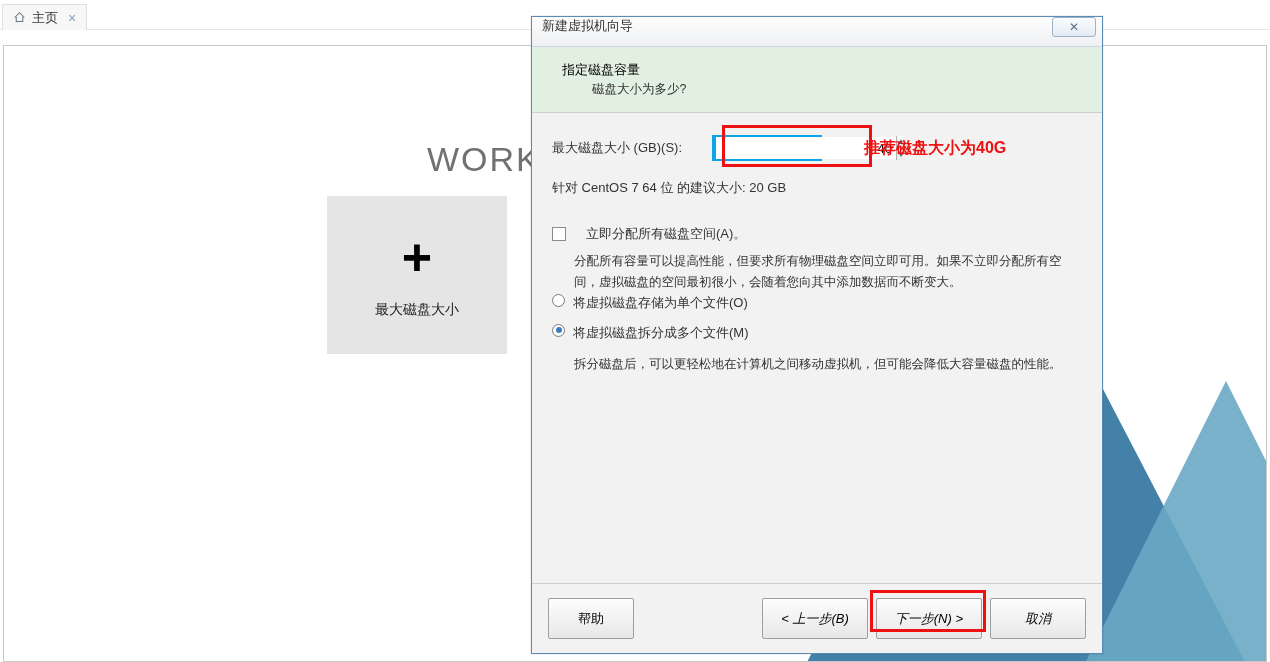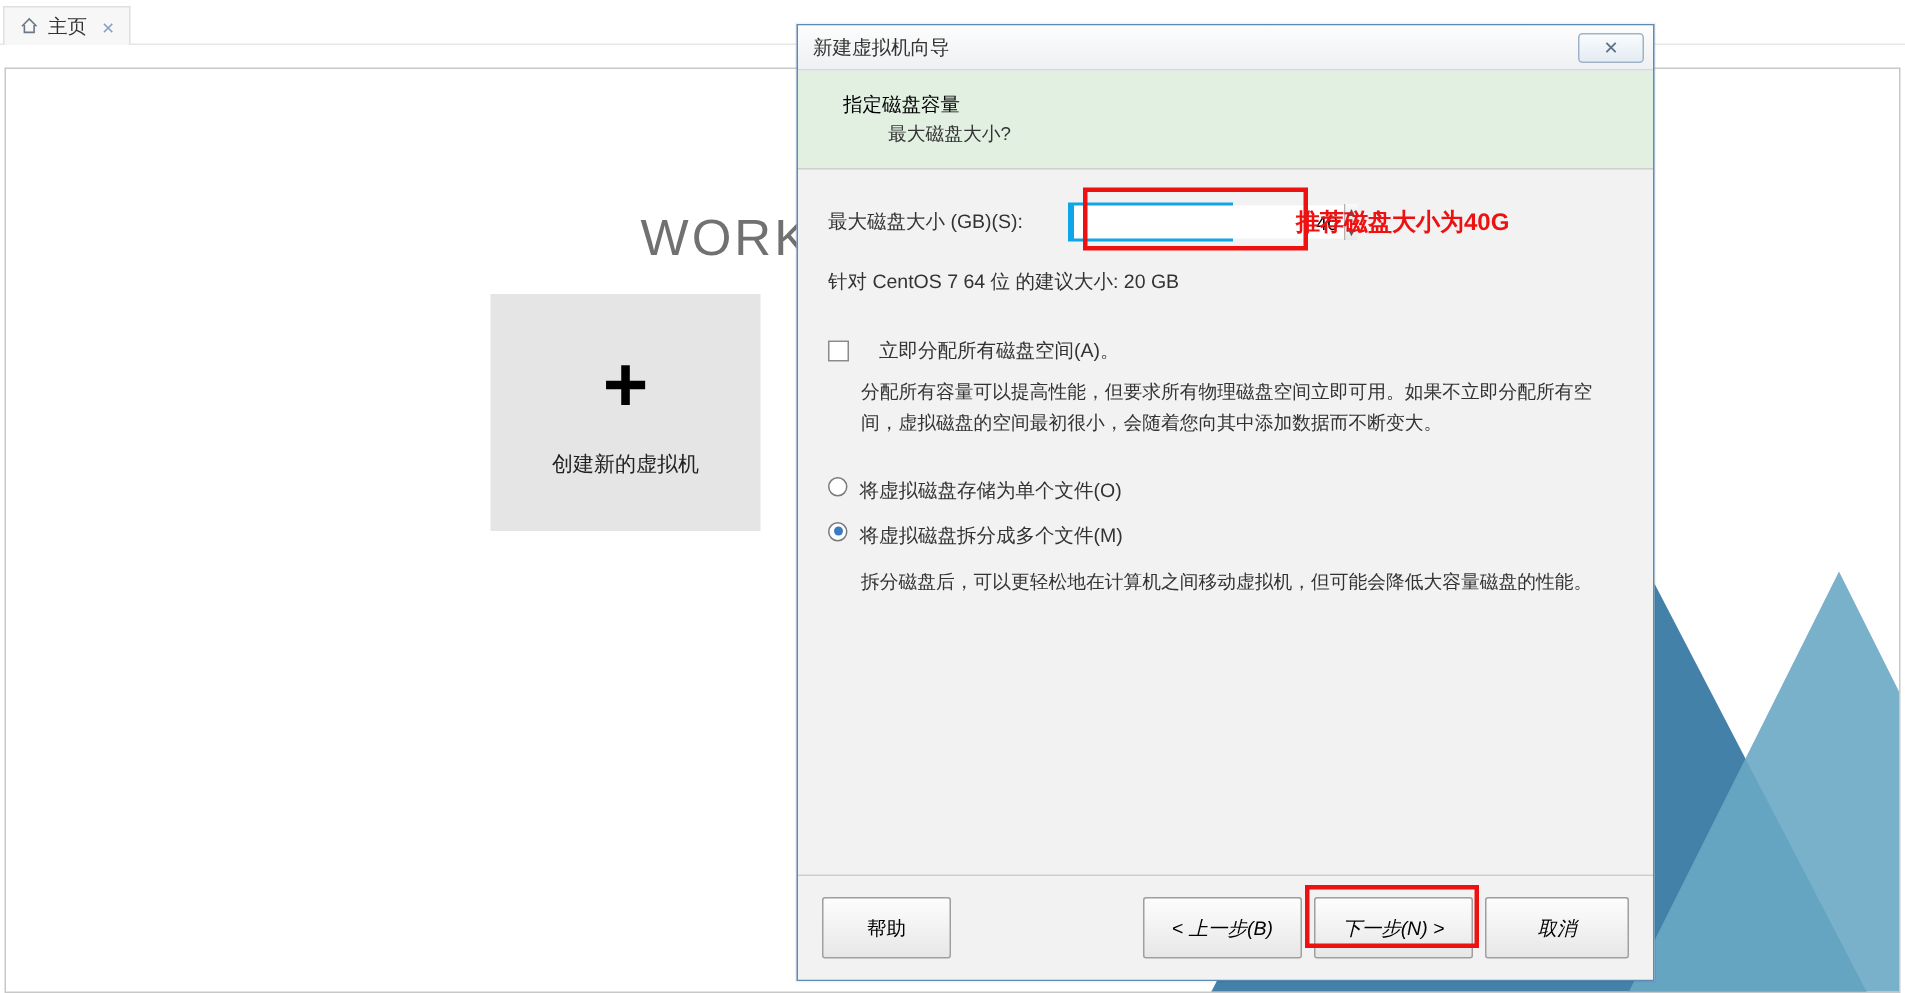--- a/index.html
+++ b/index.html
@@ -107,21 +107,21 @@
   border: 1px solid #5a8ab5;
   box-shadow: 0 0 0 1px rgba(0,0,0,.05);
   display: flex;
   flex-direction: column;
 }
 .titlebar {
   height: 30px;
   background: linear-gradient(#fdfdfd,#eef0f3);
   border-bottom: 1px solid #cfd7df;
   display: flex;
-  align-items: center;
+  align-items: flex-start;
   padding: 0 6px 0 10px;
   font-size: 13px;
   color: #333;
 }
 .titlebar .title { flex: 1; }
 .close-btn {
   width: 44px; height: 20px;
   border: 1px solid #9fb3c8;
   border-radius: 3px;
   background: linear-gradient(#fafcfe,#e3ebf3);
@@ -164,21 +164,21 @@
   height:12px; display:flex; align-items:center; justify-content:center;
   font-size:8px; background:linear-gradient(#fafafa,#e8e8e8);
   color:#556; border-bottom:1px solid #c4c4c4;
 }
 .spin-btns div:last-child{border-bottom:none;}
 .red-box1 { position:absolute; left:170px; top:-10px; width:150px; height:42px; border:3px solid #e11; pointer-events:none;}
 .annotation { color:#e11; font-weight:bold; font-size:16px; margin-left: 32px;}
 .suggest-line { margin-bottom: 28px; font-size: 13px; }
 .chk-row { display:flex; align-items:flex-start; gap:20px; margin-bottom:8px;}
 .chk-box { width:14px; height:14px; background:#fff; border:1px solid #8a8a8a; margin-top:2px; flex-shrink:0;}
-.alloc-desc { margin-left: 22px; font-size: 12.5px; line-height: 1.7; color:#333; margin-bottom: 24px; }
+.alloc-desc { margin-left: 22px; font-size: 12.5px; line-height: 1.7; color:#333; }
 .radio-row { display:flex; gap:8px; margin-bottom: 12px; }
 .radio-outer { width:13px; height:13px; border:1px solid #7a7a7a; border-radius:50%; display:flex; align-items:center; justify-content:center; background:#fff; flex-shrink:0;}
 .radio-inner { width:6px; height:6px; border-radius:50%; background:#3b7bbf; }
 .split-desc { margin-left: 22px; font-size: 12.5px; line-height:1.7; }
 .button-bar {
   border-top: 1px solid #cfcfcf;
   padding: 14px 16px;
   display:flex;
   align-items: center;
   background:#f2f2f2;
@@ -213,34 +213,34 @@
 </div>
 
 <div class="main-area">
   <div class="bg-shapes">
     <div class="tri1"></div>
     <div class="tri2"></div>
   </div>
   <div class="workstation-label">WORK</div>
   <div class="create-tile">
     <div class="plus-icon">+</div>
-    <div class="create-label">创建新的虚拟机</div>
+    <div class="create-label">最大磁盘大小</div>
   </div>
 </div>
 
 <div class="dialog">
   <div class="titlebar">
     <span class="title">新建虚拟机向导</span>
     <div class="close-btn">
       <span>✕</span>
     </div>
   </div>
   <div class="header-panel">
     <div class="h-title">指定磁盘容量</div>
-    <div class="h-sub">最大磁盘大小?</div>
+    <div class="h-sub">磁盘大小为多少?</div>
   </div>
   <div class="content">
     <div class="row-size">
       <span class="size-label">最大磁盘大小 (GB)(S):</span>
       <div class="spinner-wrap">
         <input class="spinner-input" value="40" style="">
         <div class="spin-btns">
           <div>▲</div>
           <div>▼</div>
         </div>

